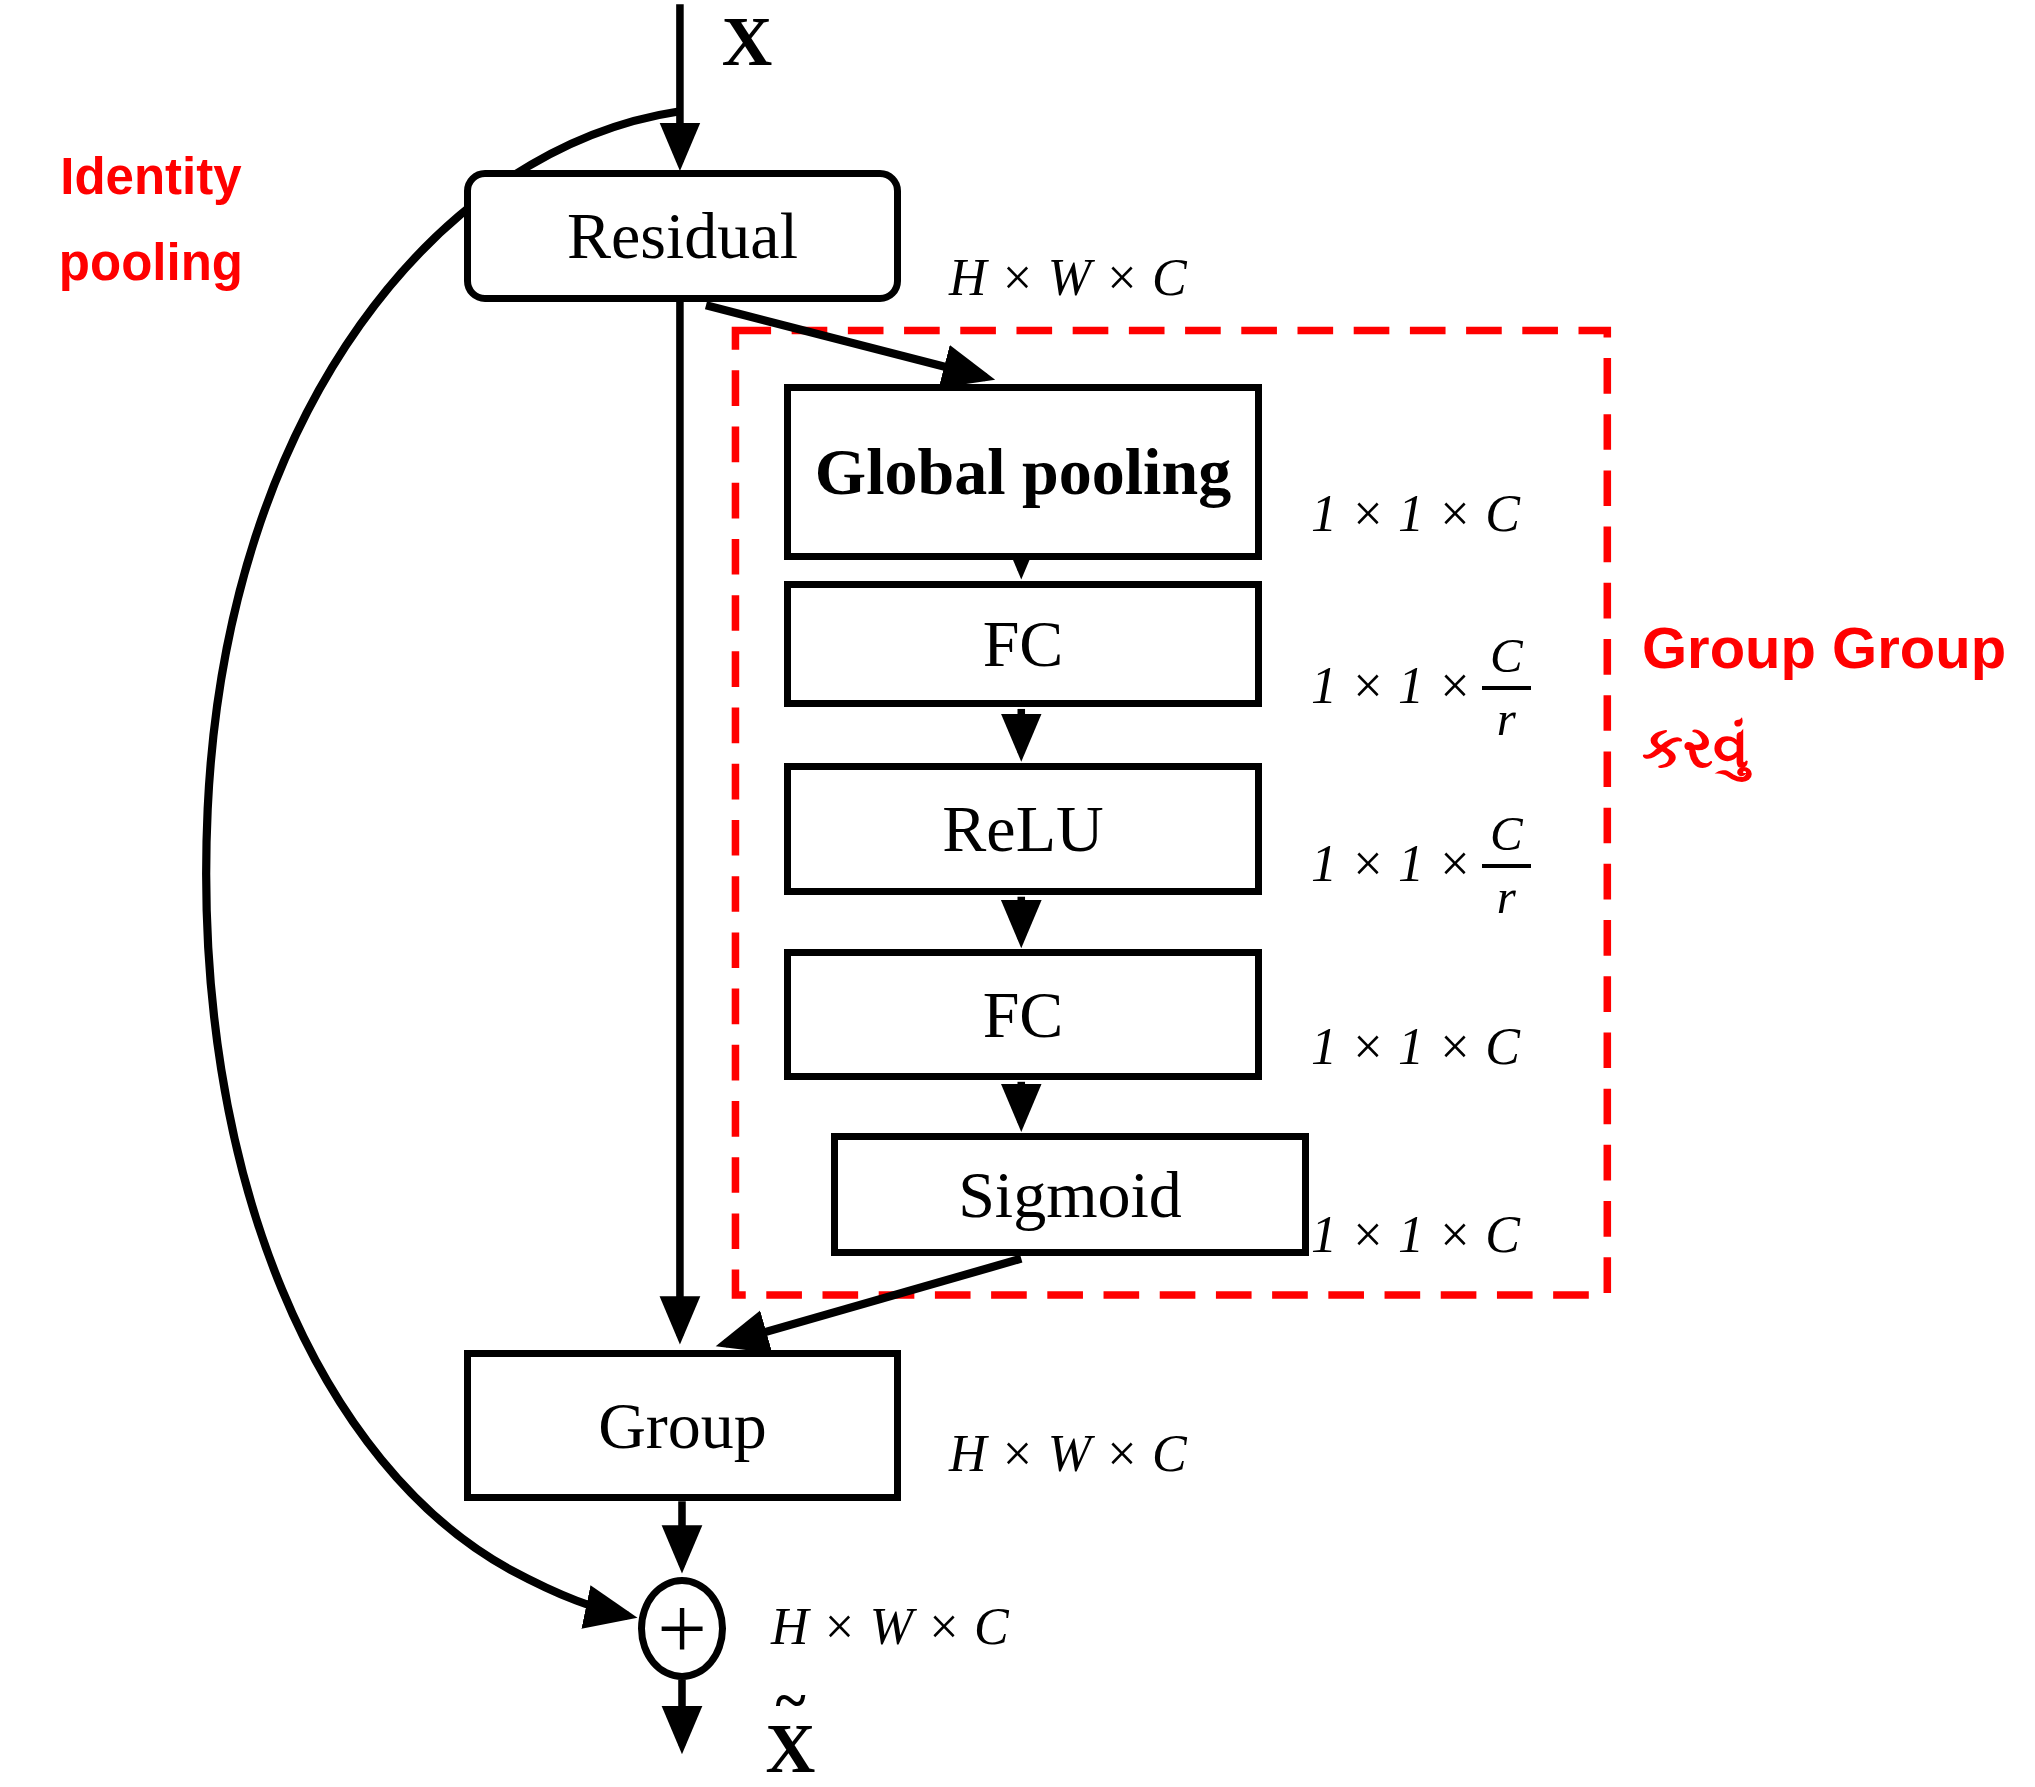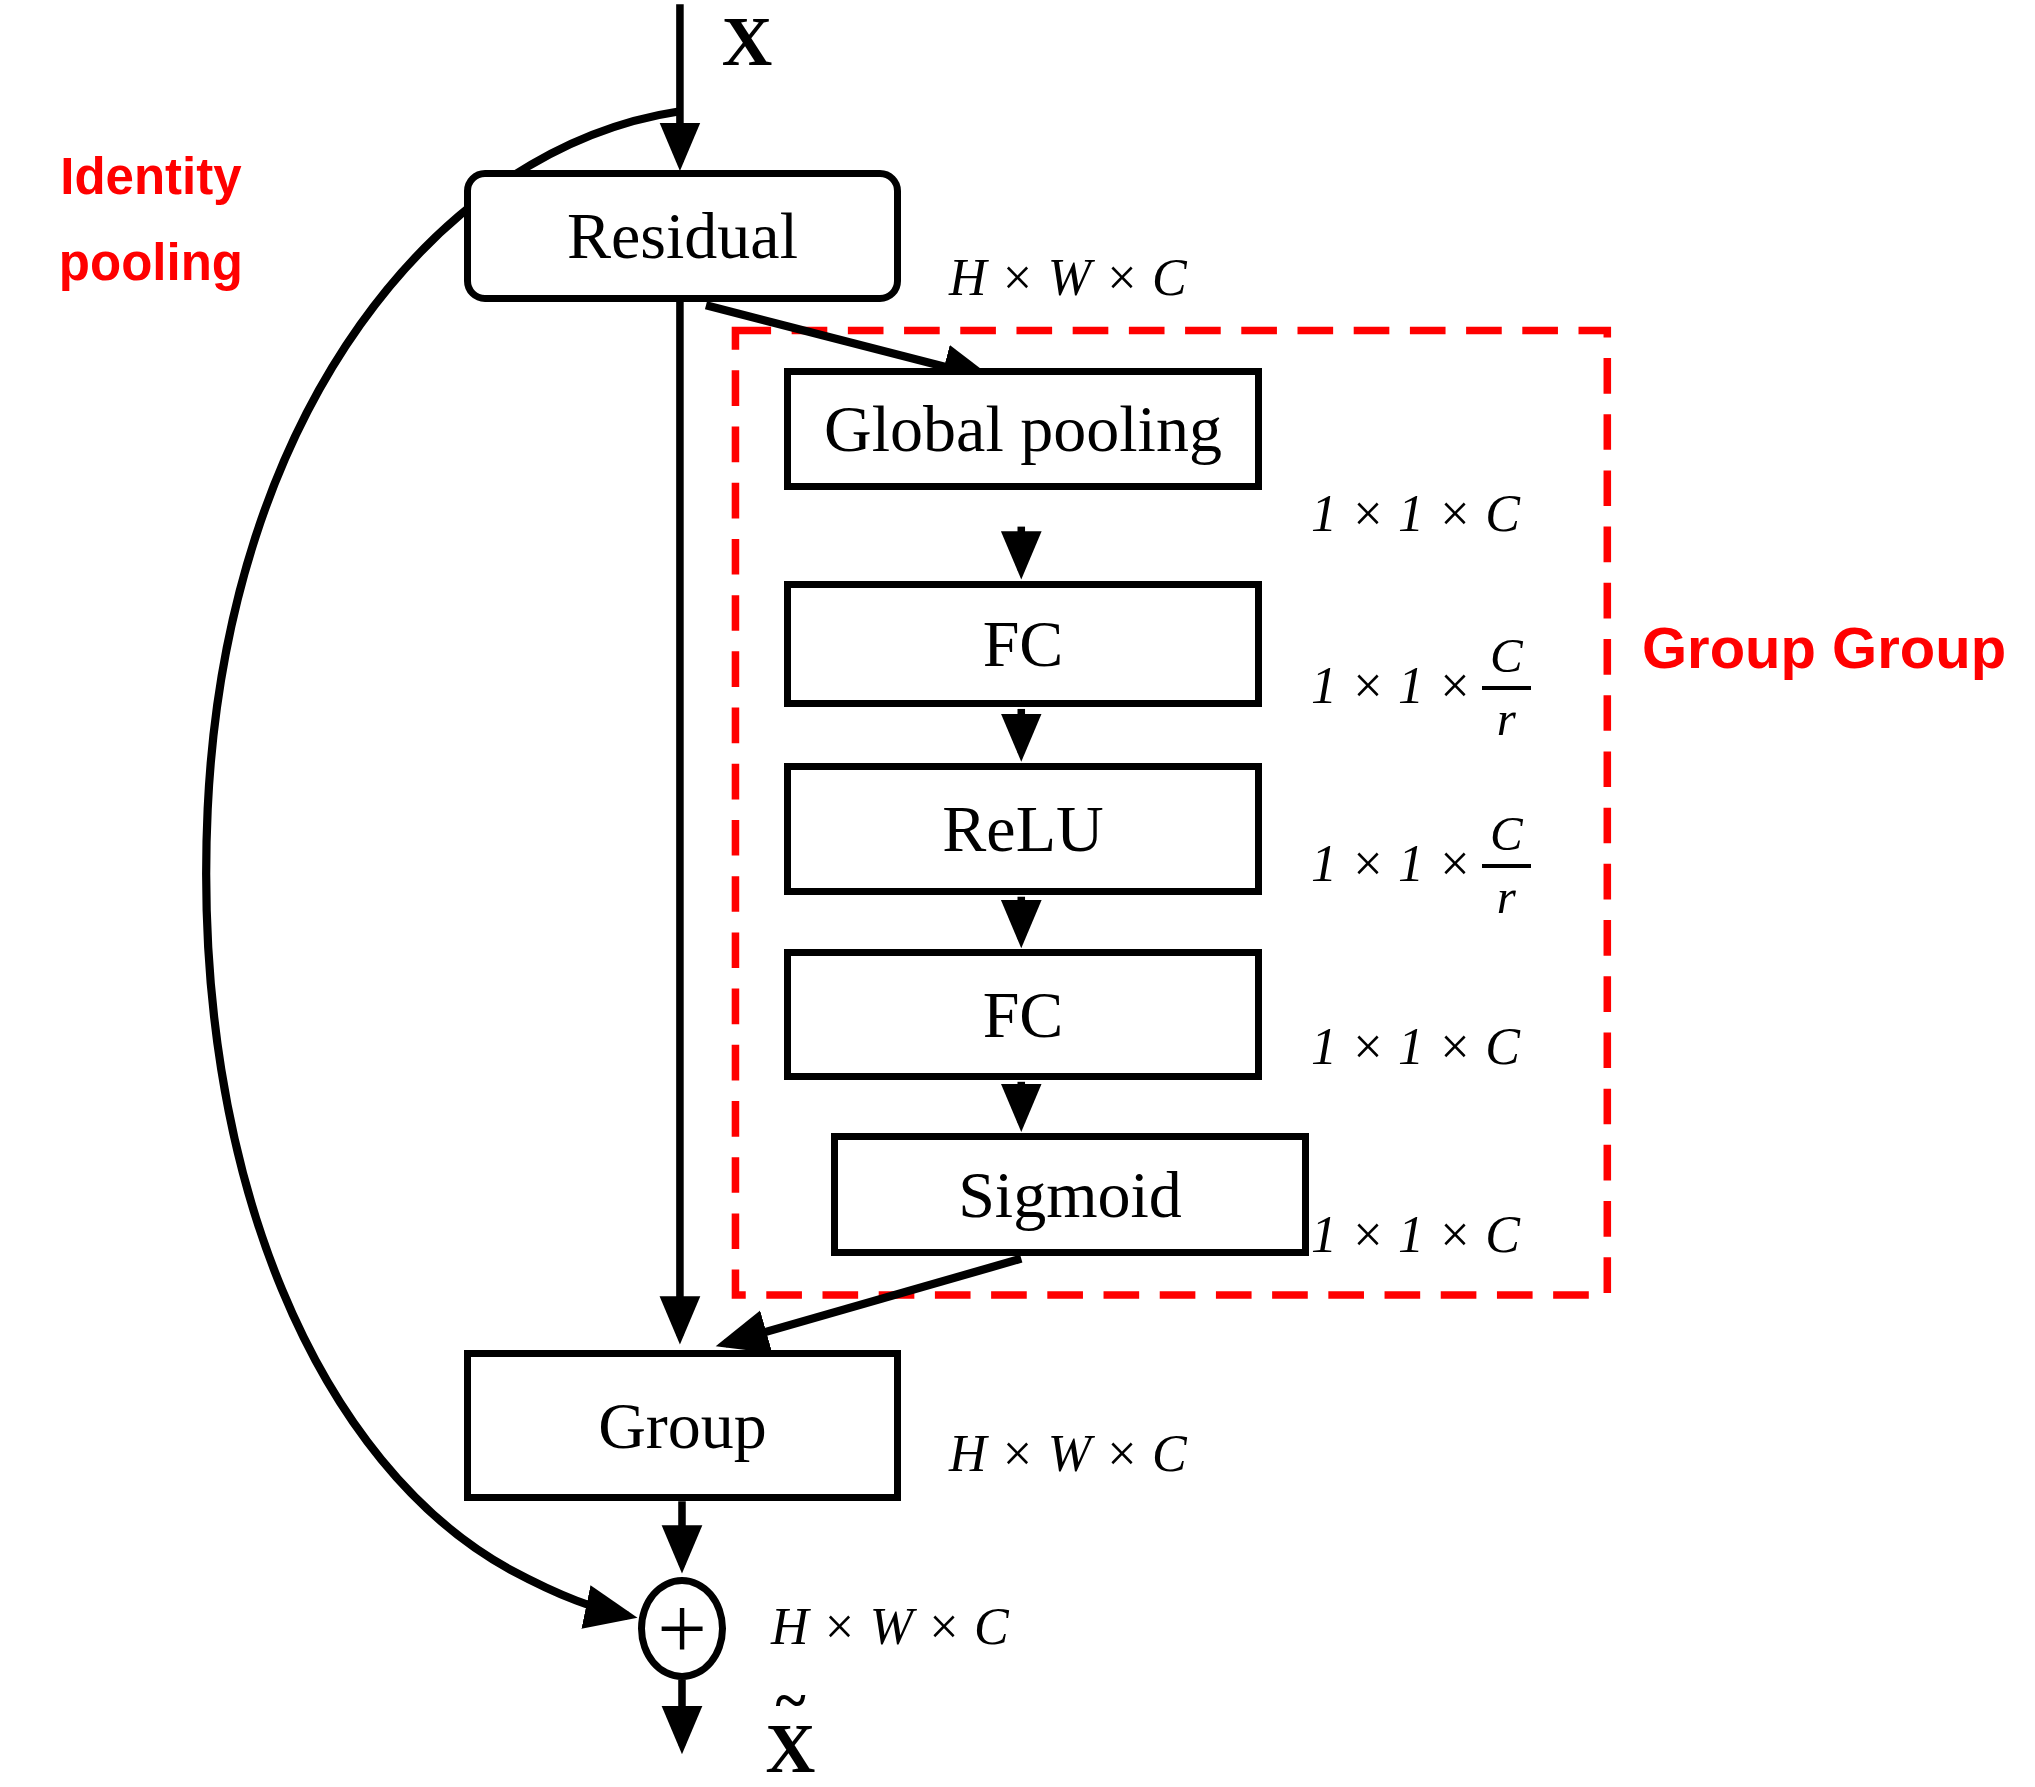--- a/index.html
+++ b/index.html
@@ -108,21 +108,21 @@
 
     <line x1="995" y1="2190" x2="995" y2="2282" stroke="#000" stroke-width="11" marker-end="url(#ah)"></line>
 
     <line x1="995" y1="2450" x2="995" y2="2546" stroke="#000" stroke-width="11" marker-end="url(#ah)"></line>
   </svg>
 
   <div class="node" style="left:464px; top:170px; width:437px; height:132px;border-radius:21px;">
     <span>Residual</span>
   </div>
 
-  <div class="node" style="left:784px; top:368px; width:478px; height:122px;">
+  <div class="node" style="left:784px; top:384px; width:478px; height:176px;font-weight:bold;">
     <span>Global pooling</span>
   </div>
 
   <div class="node" style="left:784px; top:581px; width:478px; height:126px;">
     <span>FC</span>
   </div>
 
   <div class="node" style="left:784px; top:763px; width:478px; height:132px;">
     <span>ReLU</span>
   </div>
@@ -179,16 +179,17 @@
   <div class="label math" style="left:771px; top:1593px; height:66px;">H × W × C</div>
 
   <div class="red-note" style="left:6.9px; top:134px; width:288px; text-align:center; font-size:51px; line-height:86px;">
     <div>Identity</div>
     <div>pooling</div>
   </div>
 
 
   <div class="red-note" style="left:1642px; top:598px; width:391px; font-size:58px; line-height:99px;">
     <div>Group Group</div>
+    <div>કરવું</div>
   </div>
 
 </div>
 
 
 </body></html>

